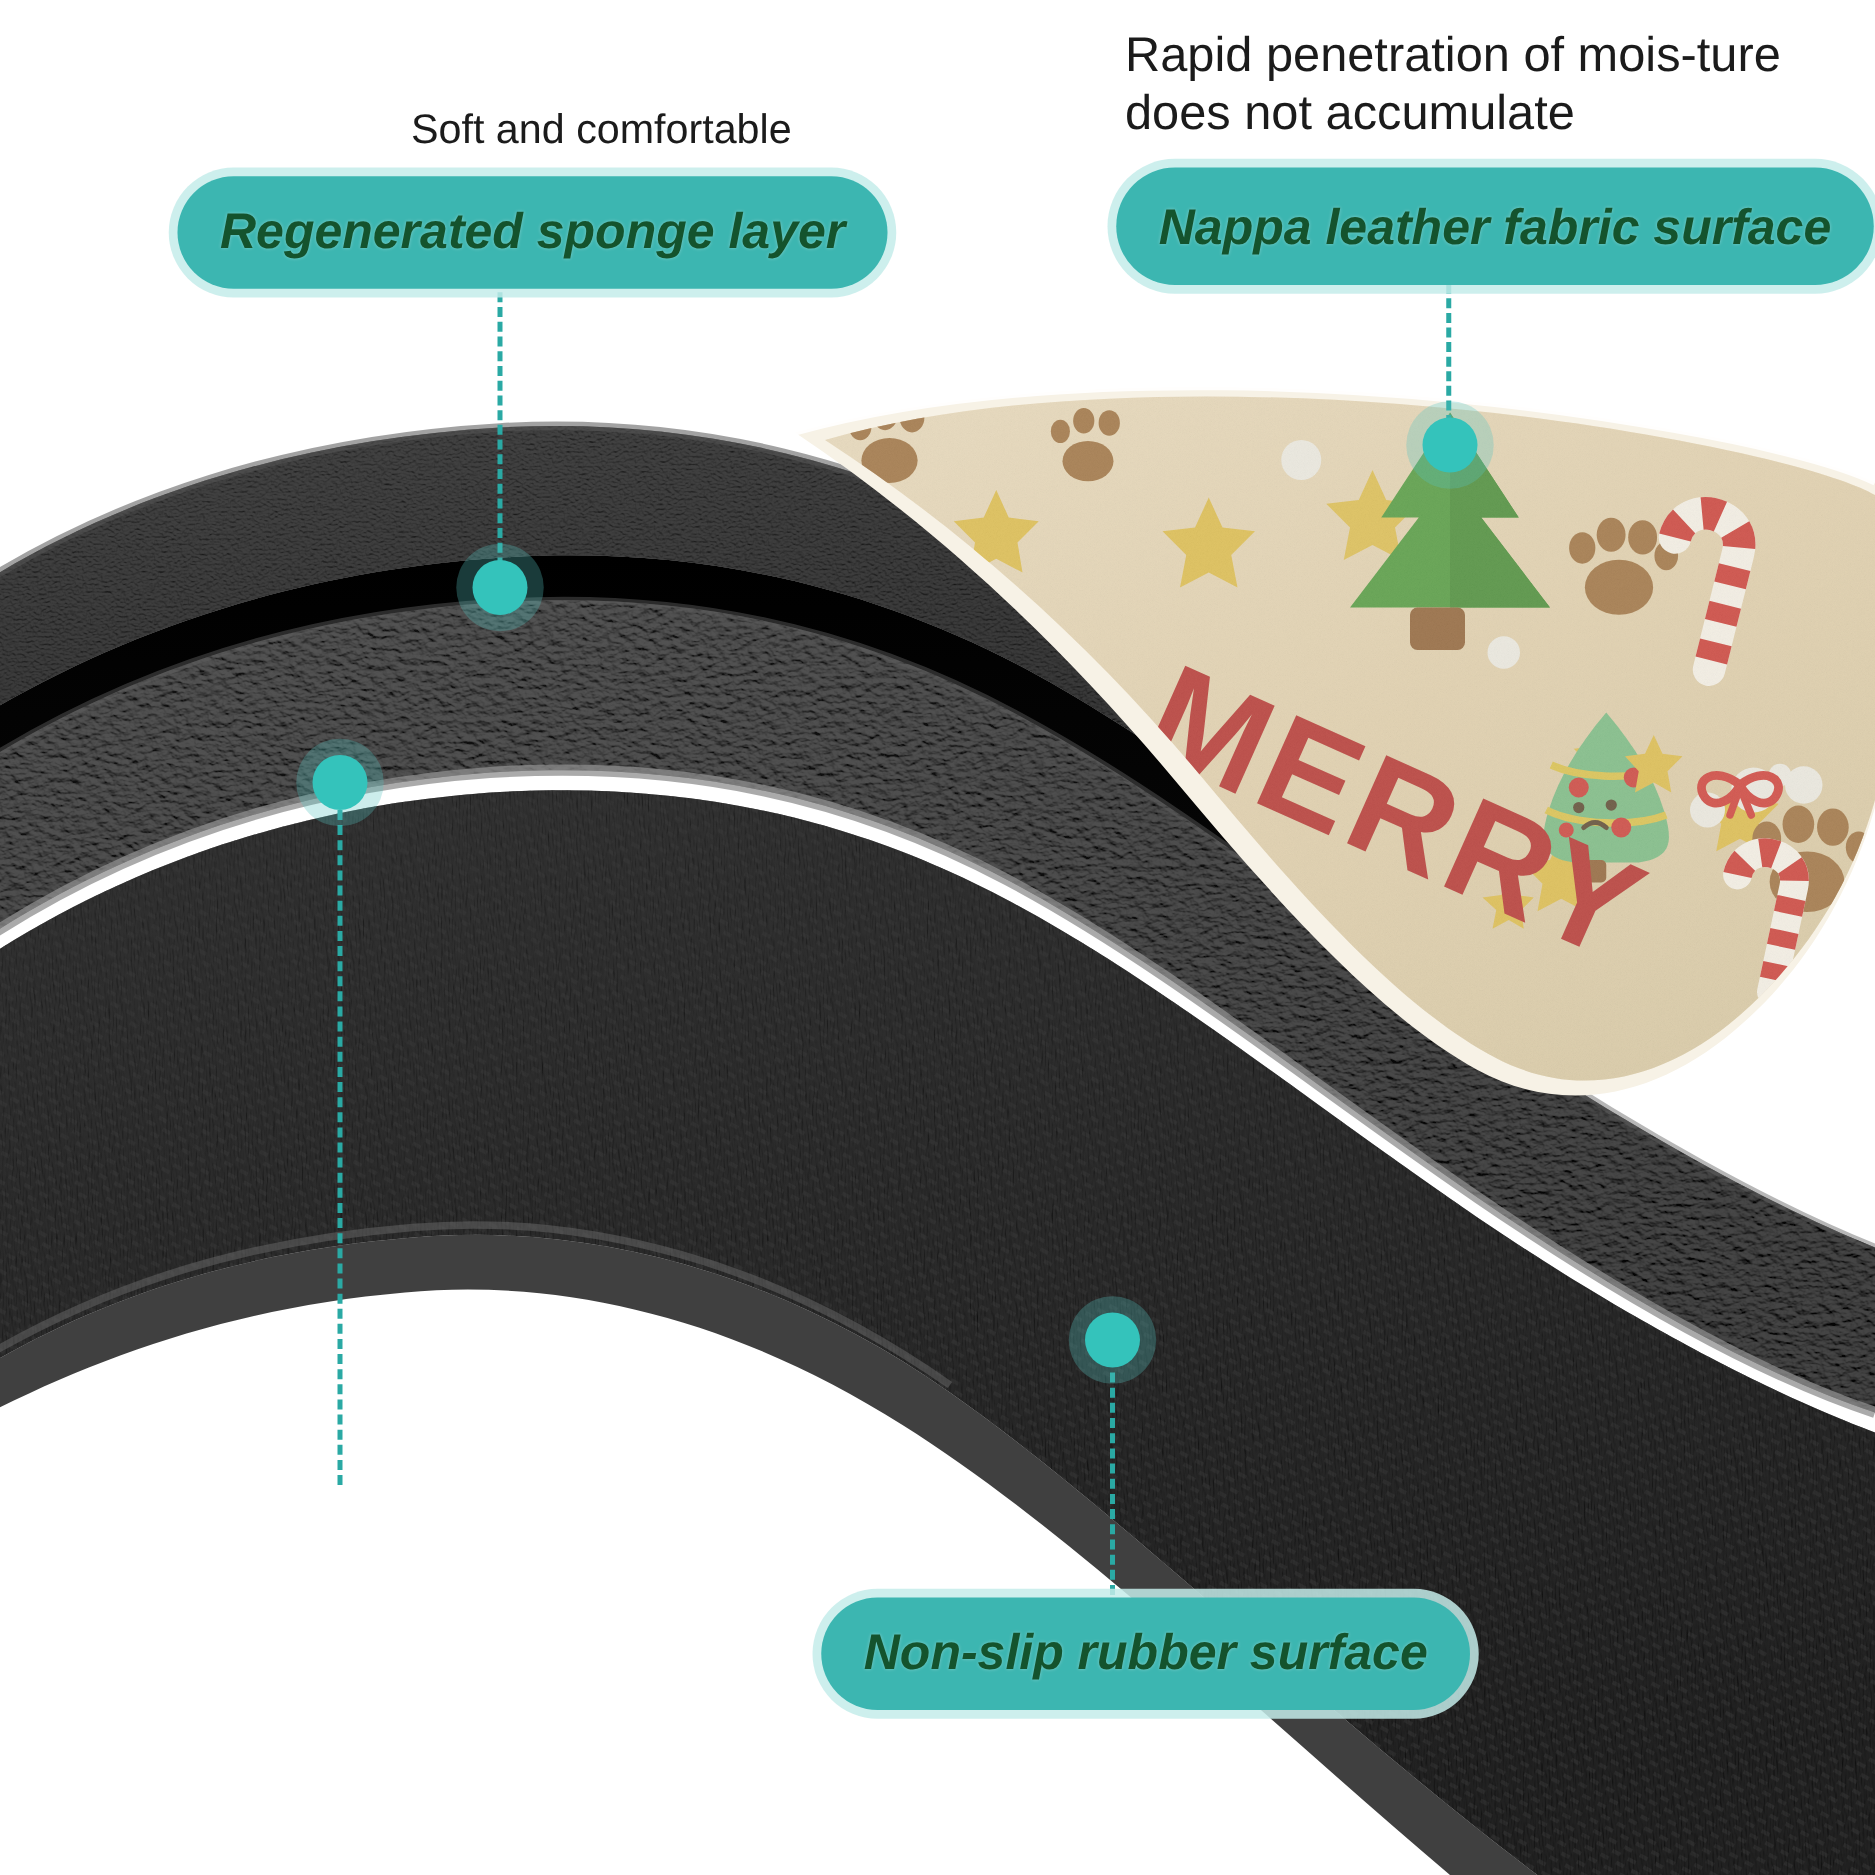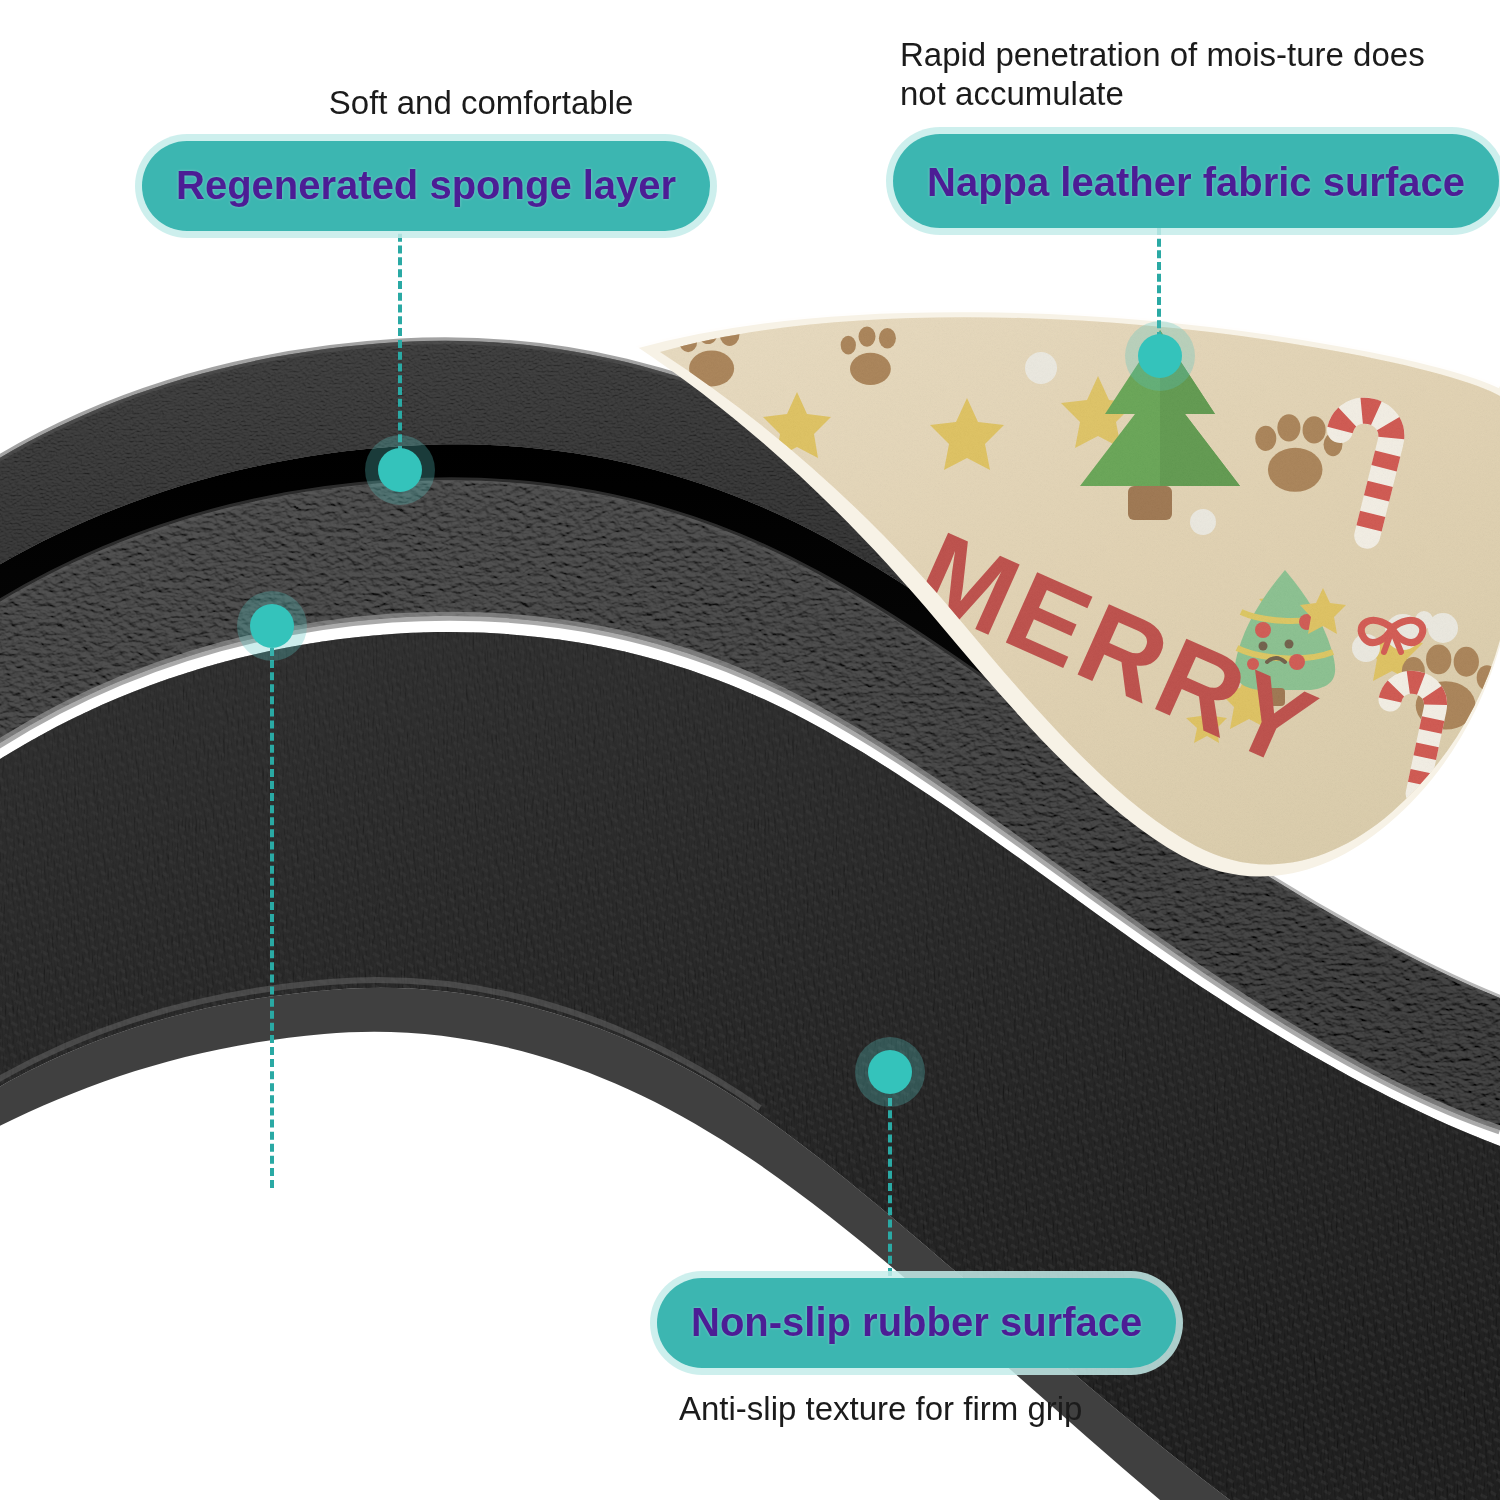--- a/index.html
+++ b/index.html
@@ -26,41 +26,42 @@
     height: 1500px;
   }
 
   
   .callout {
     position: absolute;
   }
   .pill {
     display: inline-block;
     background: #3cb6b1;
-    color: #4c1d95;
+    color: #14532d;
     font-weight: bold;
     border-radius: 999px;
     box-shadow: 0 0 0 7px rgba(196, 236, 234, 0.85);
     white-space: nowrap;
     line-height: 1;
     text-shadow: 0 0 3px rgba(255,255,255,0.35);
+    font-style: italic;
   }
   .sub {
     color: #1b1b1b;
     font-weight: normal;
     line-height: 1.18;
   }
 
   
   #callout-sponge { left: 142px; top: 84px; }
   #callout-sponge .sub { font-size: 33px; margin: 0 0 18px 110px; text-align: center; }
   #callout-sponge .pill { font-size: 40px; padding: 24px 34px 26px 34px; }
 
   #callout-nappa { left: 893px; top: 22px; }
-  #callout-nappa .sub { font-size: 33px; margin: 14px 0 20px 7px; max-width: 540px; }
+  #callout-nappa .sub { font-size: 39px; margin: 0 0 20px 7px; max-width: 540px; }
   #callout-nappa .pill { font-size: 40px; padding: 28px 34px 26px 34px; }
 
   #callout-foam { left: 47px; top: 1190px; }
   #callout-foam .pill { font-size: 40px; padding: 24px 34px 26px 34px; }
   #callout-foam .sub { font-size: 33px; margin: 22px 0 0 14px; max-width: 470px; }
 
   #callout-rubber { left: 657px; top: 1278px; }
   #callout-rubber .pill { font-size: 40px; padding: 24px 34px 26px 34px; }
   #callout-rubber .sub { font-size: 33px; margin: 22px 0 0 22px; }
 
@@ -432,16 +433,15 @@
   <div class="callout" id="callout-nappa">
     <div class="sub">Rapid penetration of mois-ture does not accumulate</div>
     <div class="pill">Nappa leather fabric surface</div>
   </div>
 
   <div class="callout" id="callout-foam">
   </div>
 
   <div class="callout" id="callout-rubber">
     <div class="pill">Non-slip rubber surface</div>
-    <div class="sub">Anti-slip texture for firm grip</div>
   </div>
 
 </div>
 
 </body></html>

